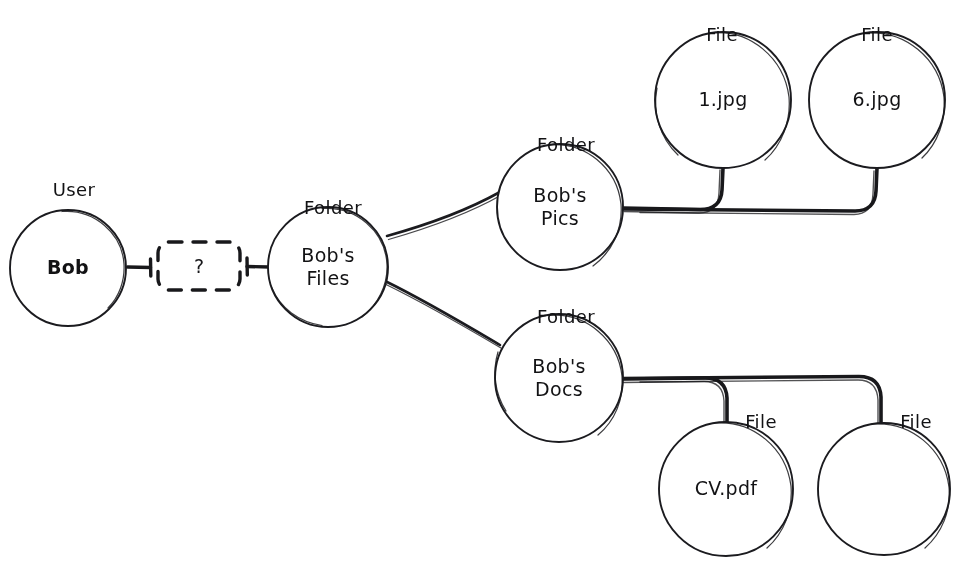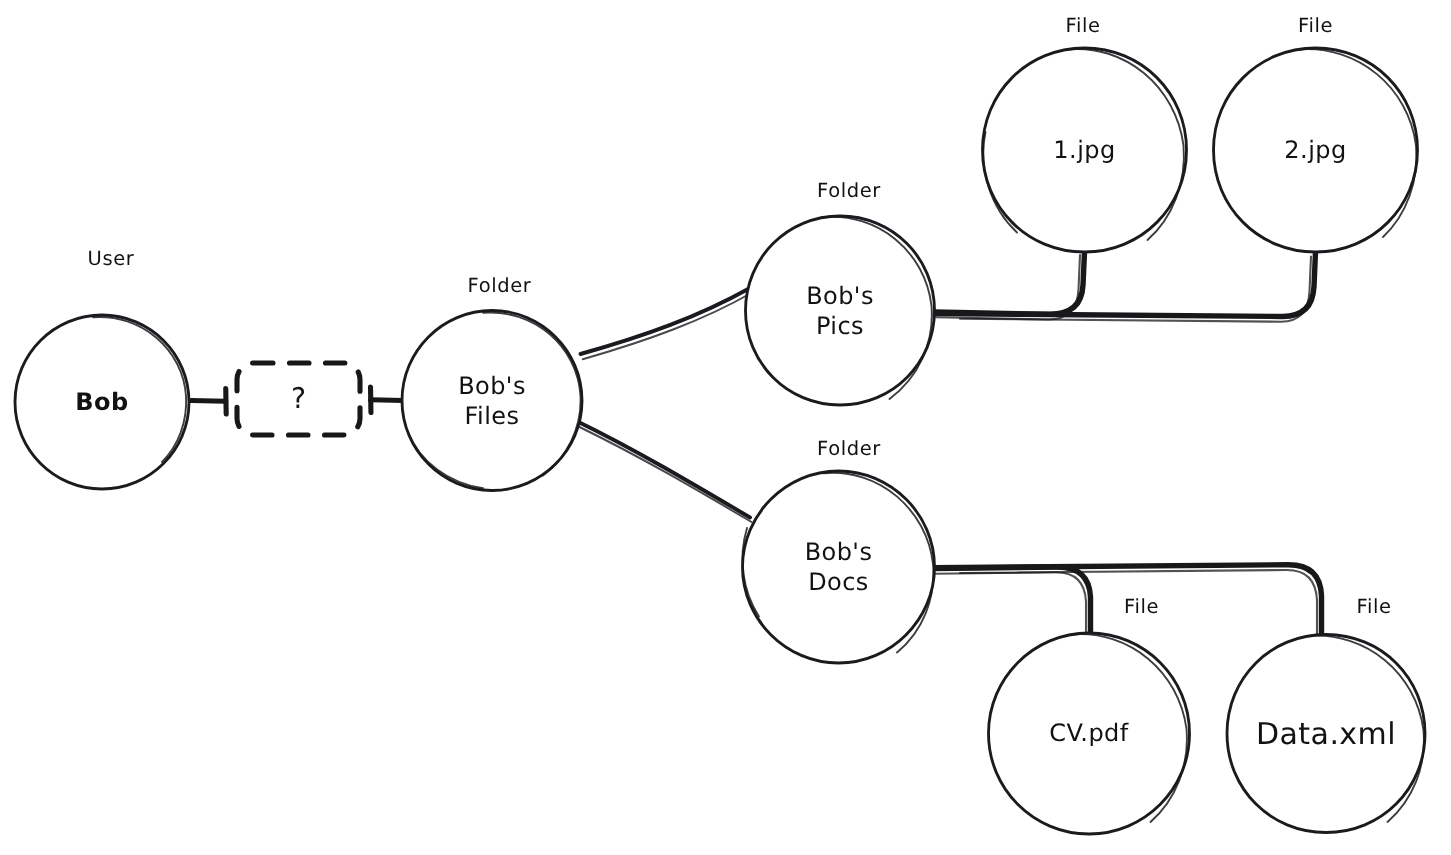--- a/index.html
+++ b/index.html
@@ -79,36 +79,37 @@
     fill: none;
     stroke: #18181b;
     stroke-width: 3.4;
     stroke-linecap: round;
   }
   .node-label {
     position: absolute;
     text-align: center;
     color: #121214;
     font-family: "DejaVu Sans", sans-serif;
-    font-size: 16px;
+    font-size: 19px;
     line-height: 1.22;
     letter-spacing: .3px;
     white-space: pre-line;
     transform: translate(-50%, -50%);
     pointer-events: none;
   }
   .type-label {
     position: absolute;
     color: #121214;
     font-family: "DejaVu Sans", sans-serif;
-    font-size: 13px;
+    font-size: 18px;
     letter-spacing: .4px;
     white-space: nowrap;
     transform: translate(-50%, -50%);
     pointer-events: none;
+    margin-top: 16px;
   }
   .ghost-label {
     position: absolute;
     color: #18181b;
     font-family: "DejaVu Sans", sans-serif;
     font-size: 19px;
     transform: translate(-50%, -50%);
     pointer-events: none;
   }
 </style>
@@ -267,19 +268,18 @@
   <div class="type-label" style="left:916px; top:405px;">File</div>
 
   <div class="node-label" style="left:68px;  top:268px;font-weight:bold;">Bob</div>
   <div class="node-label" style="left:328px; top:267px;">Bob's
 Files</div>
   <div class="node-label" style="left:560px; top:207px;">Bob's
 Pics</div>
   <div class="node-label" style="left:559px; top:378px;">Bob's
 Docs</div>
   <div class="node-label" style="left:723px; top:100px;">1.jpg</div>
-  <div class="node-label" style="left:877px; top:100px;">2.jpg</div>
+  <div class="node-label" style="left:877px; top:100px;">6.jpg</div>
   <div class="node-label" style="left:726px; top:489px;">CV.pdf</div>
-  <div class="node-label" style="left:884px; top:489px; font-size:20px;">Data.xml</div>
 
   <div class="ghost-label" style="left:199px; top:266px;">?</div>
 
 </div>
 
 </body></html>

